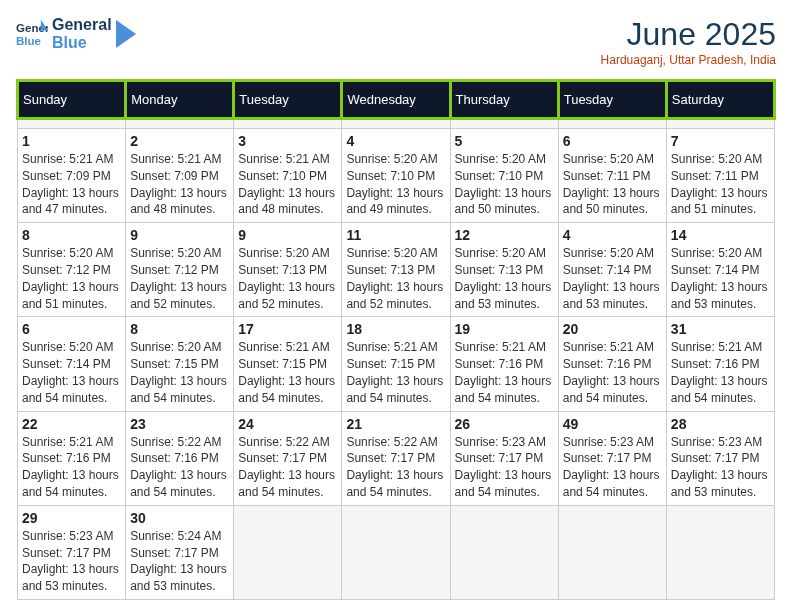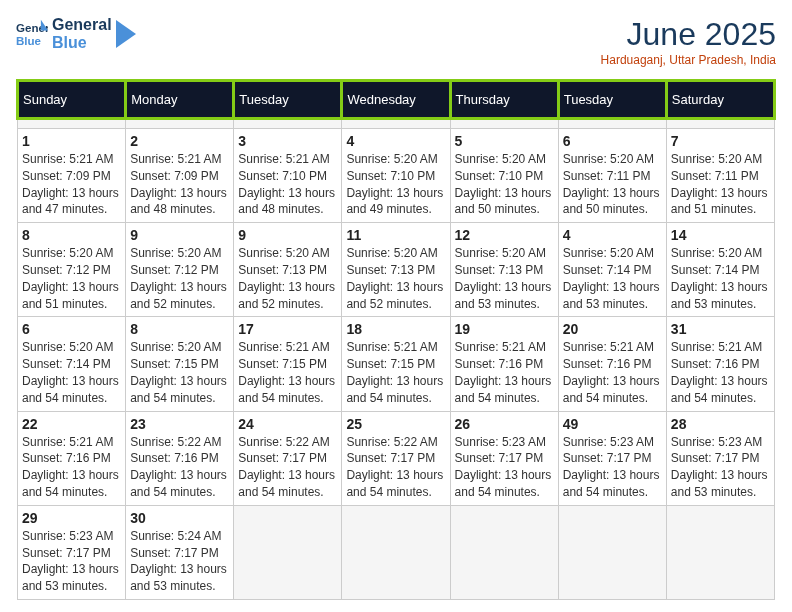--- a/index.html
+++ b/index.html
@@ -226,21 +226,21 @@
       </td>
       <td>
         <span class="day-num">23</span>
         <div class="day-detail">Sunrise: 5:22 AM<br>Sunset: 7:16 PM<br>Daylight: 13 hours and 54 minutes.</div>
       </td>
       <td>
         <span class="day-num">24</span>
         <div class="day-detail">Sunrise: 5:22 AM<br>Sunset: 7:17 PM<br>Daylight: 13 hours and 54 minutes.</div>
       </td>
       <td>
-        <span class="day-num">25</span>
+        <span class="day-num">21</span>
         <div class="day-detail">Sunrise: 5:22 AM<br>Sunset: 7:17 PM<br>Daylight: 13 hours and 54 minutes.</div>
       </td>
       <td>
         <span class="day-num">26</span>
         <div class="day-detail">Sunrise: 5:23 AM<br>Sunset: 7:17 PM<br>Daylight: 13 hours and 54 minutes.</div>
       </td>
       <td>
         <span class="day-num">49</span>
         <div class="day-detail">Sunrise: 5:23 AM<br>Sunset: 7:17 PM<br>Daylight: 13 hours and 54 minutes.</div>
       </td>

